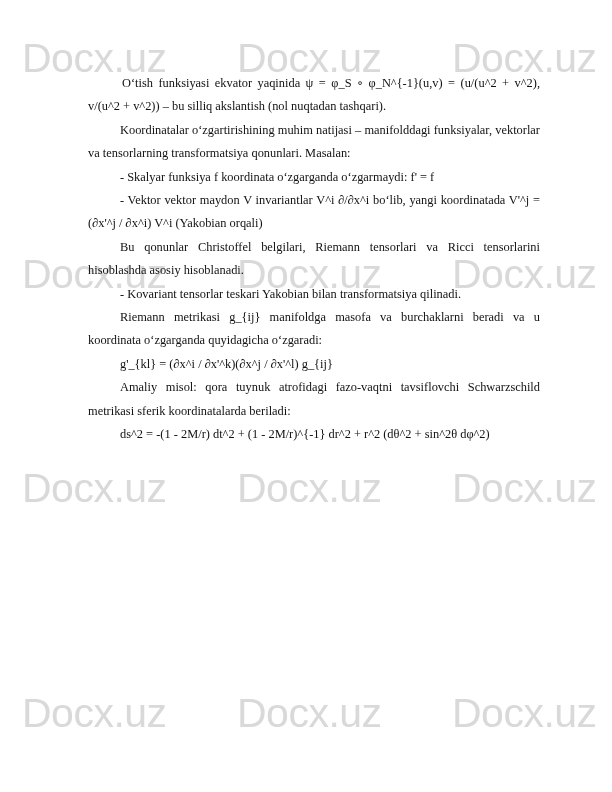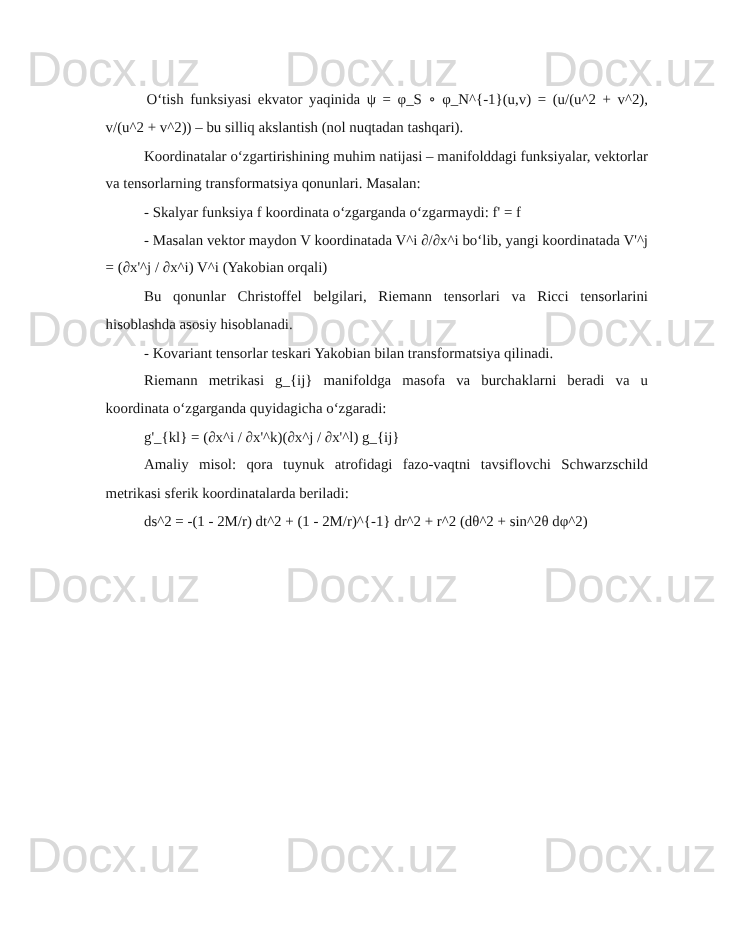--- a/index.html
+++ b/index.html
@@ -46,21 +46,21 @@
   <div class="watermark-row" style="top:695px">
     <span>Docx.uz</span>
     <span>Docx.uz</span>
     <span>Docx.uz</span>
   </div>
 
   <div class="content">
     <p class="first">O‘tish funksiyasi ekvator yaqinida ψ = φ_S ∘ φ_N^{-1}(u,v) = (u/(u^2 + v^2), v/(u^2 + v^2)) – bu silliq akslantish (nol nuqtadan tashqari).</p>
     <p>Koordinatalar o‘zgartirishining muhim natijasi – manifolddagi funksiyalar, vektorlar va tensorlarning transformatsiya qonunlari. Masalan:</p>
     <p>- Skalyar funksiya f koordinata o‘zgarganda o‘zgarmaydi: f' = f</p>
-    <p>- Masalan vektor maydon V koordinatada V^i ∂/∂x^i bo‘lib, yangi koordinatada V'^j = (∂x'^j / ∂x^i) V^i (Yakobian orqali)</p>
+    <p>- Vektor vektor maydon V invariantlar V^i ∂/∂x^i bo‘lib, yangi koordinatada V'^j = (∂x'^j / ∂x^i) V^i (Yakobian orqali)</p>
     <p>Bu qonunlar Christoffel belgilari, Riemann tensorlari va Ricci tensorlarini hisoblashda asosiy hisoblanadi.</p>
     <p>- Kovariant tensorlar teskari Yakobian bilan transformatsiya qilinadi.</p>
     <p>Riemann metrikasi g_{ij} manifoldga masofa va burchaklarni beradi va u koordinata o‘zgarganda quyidagicha o‘zgaradi:</p>
     <p class="formula">g'_{kl} = (∂x^i / ∂x'^k)(∂x^j / ∂x'^l) g_{ij}</p>
     <p>Amaliy misol: qora tuynuk atrofidagi fazo-vaqtni tavsiflovchi Schwarzschild metrikasi sferik koordinatalarda beriladi:</p>
     <p class="formula">ds^2 = -(1 - 2M/r) dt^2 + (1 - 2M/r)^{-1} dr^2 + r^2 (dθ^2 + sin^2θ dφ^2)</p>
   </div>
 </div>
 
 </body></html>

